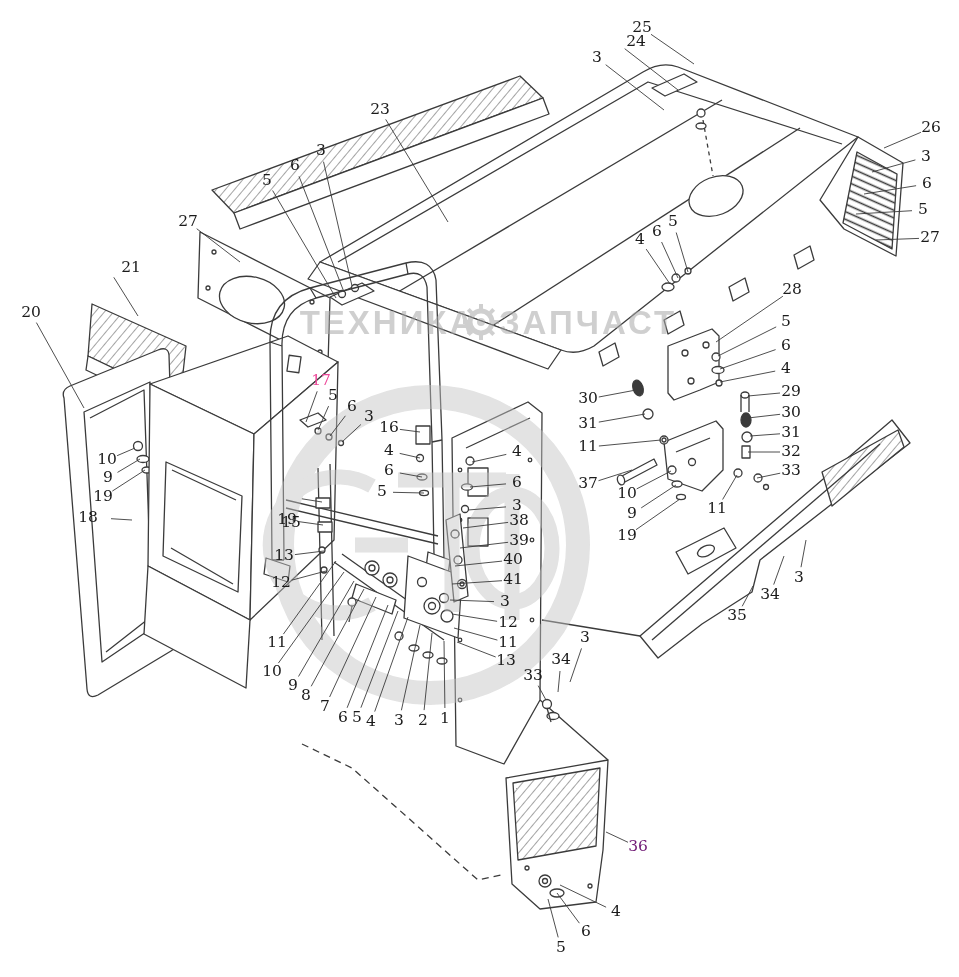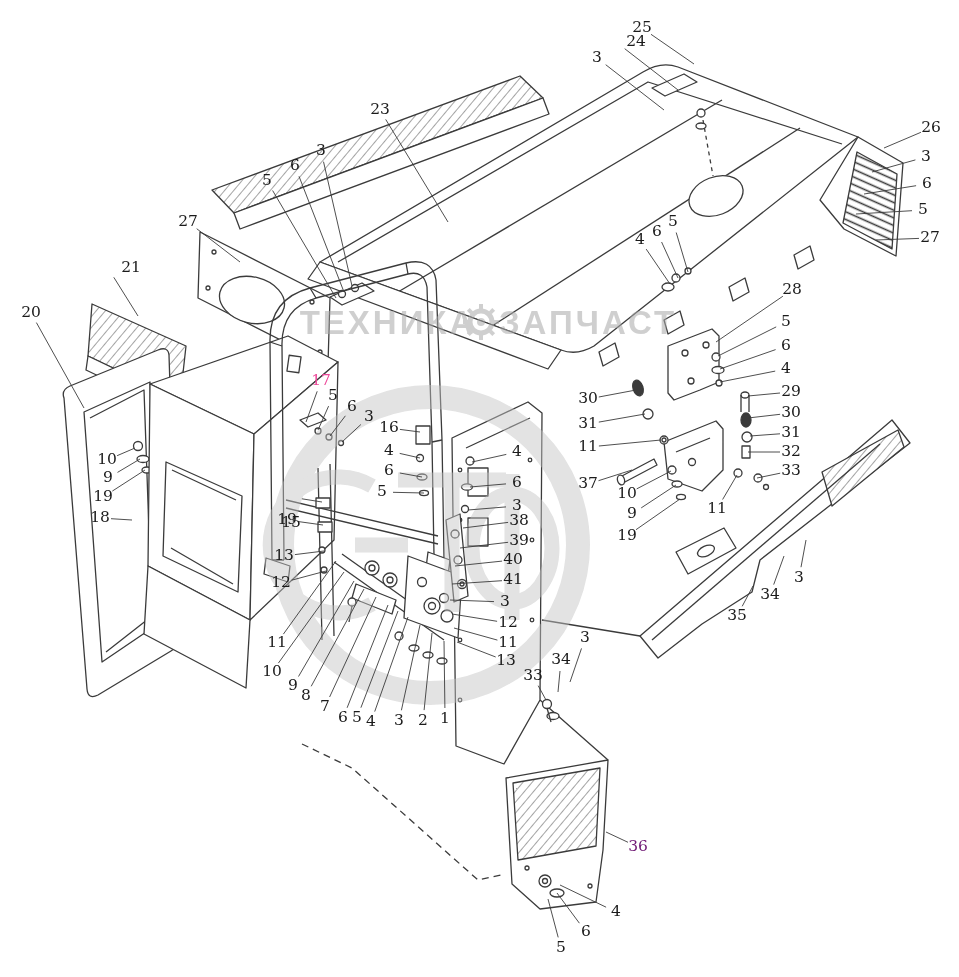--- a/index.html
+++ b/index.html
@@ -373,21 +373,21 @@
       <span class="callout" style="left: 108px; top: 478px; color: rgb(27, 27, 27);">9</span>
       <span class="callout" style="left: 517px; top: 483px; color: rgb(27, 27, 27);">6</span>
       <span class="callout" style="left: 588px; top: 484px; color: rgb(27, 27, 27);">37</span>
       <span class="callout" style="left: 382px; top: 492px; color: rgb(27, 27, 27);">5</span>
       <span class="callout" style="left: 627px; top: 494px; color: rgb(27, 27, 27);">10</span>
       <span class="callout" style="left: 103px; top: 497px; color: rgb(27, 27, 27);">19</span>
       <span class="callout" style="left: 291px; top: 497px; color: rgb(27, 27, 27); margin-top: 26px;">15</span>
       <span class="callout" style="left: 517px; top: 506px; color: rgb(27, 27, 27);">3</span>
       <span class="callout" style="left: 717px; top: 509px; color: rgb(27, 27, 27);">11</span>
       <span class="callout" style="left: 632px; top: 514px; color: rgb(27, 27, 27);">9</span>
-      <span class="callout" style="left: 100px; top: 518px; color: rgb(27, 27, 27);">18</span>
+      <span class="callout" style="left: 88px; top: 518px; color: rgb(27, 27, 27);">18</span>
       <span class="callout" style="left: 287px; top: 520px; color: rgb(27, 27, 27);">19</span>
       <span class="callout" style="left: 519px; top: 521px; color: rgb(27, 27, 27);">38</span>
       <span class="callout" style="left: 627px; top: 536px; color: rgb(27, 27, 27);">19</span>
       <span class="callout" style="left: 519px; top: 541px; color: rgb(27, 27, 27); text-align: center;">39</span>
       <span class="callout" style="left: 284px; top: 556px; color: rgb(27, 27, 27);">13</span>
       <span class="callout" style="left: 513px; top: 560px; color: rgb(27, 27, 27);">40</span>
       <span class="callout" style="left: 770px; top: 595px; color: rgb(27, 27, 27);">34</span>
       <span class="callout" style="left: 799px; top: 578px; color: rgb(27, 27, 27);">3</span>
       <span class="callout" style="left: 513px; top: 580px; color: rgb(27, 27, 27);">41</span>
       <span class="callout" style="left: 281px; top: 583px; color: rgb(27, 27, 27);">12</span>

